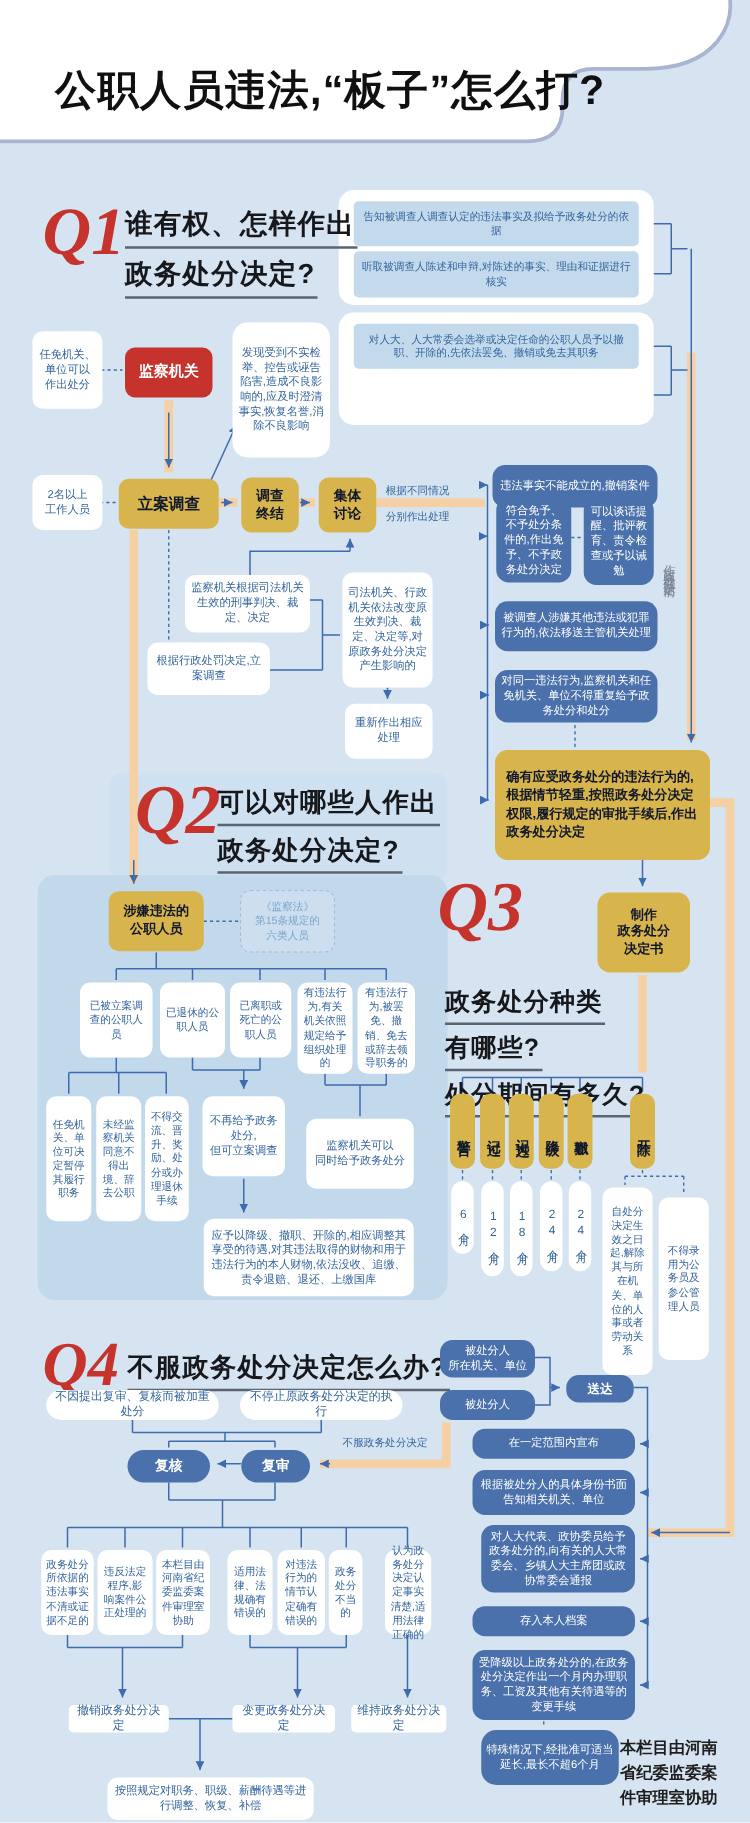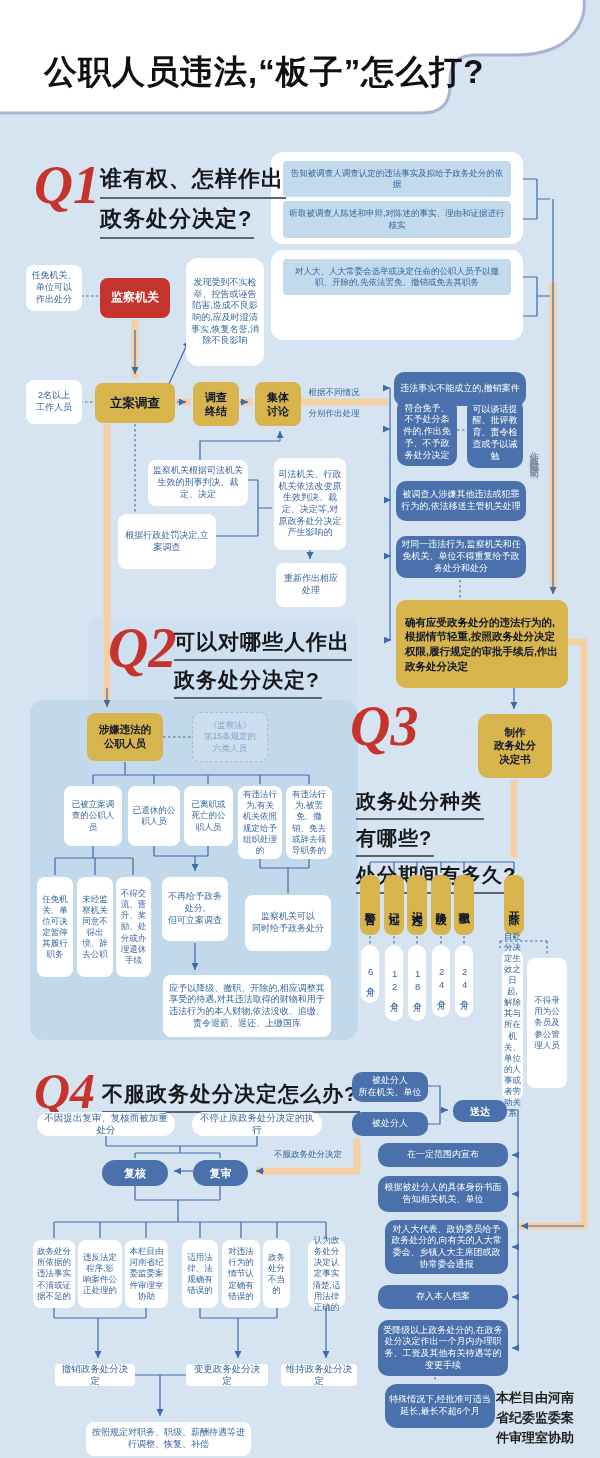--- a/index.html
+++ b/index.html
@@ -130,21 +130,21 @@
     <div>谁有权、怎样作出</div>
     <div>政务处分决定?</div>
   </div>
 
   <div class="cwhite" style="left:271px;top:152px;width:252px;height:92px;"></div>
   <div class="cwhite" style="left:271px;top:250px;width:252px;height:90px;"></div>
   <div class="box lblue f8" style="left:283px;top:161px;width:228px;height:36px;">告知被调查人调查认定的违法事实及拟给予政务处分的依据</div>
   <div class="box lblue f8" style="left:283px;top:201px;width:228px;height:37px;">听取被调查人陈述和申辩,对陈述的事实、理由和证据进行核实</div>
   <div class="box lblue f8" style="left:283px;top:259px;width:228px;height:36px;">对人大、人大常委会选举或决定任命的公职人员予以撤职、开除的,先依法罢免、撤销或免去其职务</div>
 
-  <div class="box white pre f9" style="left:26px;top:265px;width:56px;height:46px;">任免机关、
+  <div class="box white pre f9" style="left:26px;top:265px;width:56px;height:62px;">任免机关、
 单位可以
 作出处分</div>
   <div class="box red f12" style="left:100px;top:278px;width:70px;height:40px;">监察机关</div>
   <div class="box white f9" style="left:186px;top:258px;width:78px;height:108px;border-radius:12px;">发现受到不实检举、控告或诬告陷害,造成不良影响的,应及时澄清事实,恢复名誉,消除不良影响</div>
   <div class="box white pre f9" style="left:26px;top:380px;width:56px;height:44px;">2名以上
 工作人员</div>
   <div class="box yellow f125" style="left:95px;top:383px;width:80px;height:40px;">立案调查</div>
   <div class="box yellow pre f11" style="left:193px;top:382px;width:46px;height:44px;">调查
 终结</div>
   <div class="box yellow pre f11" style="left:255px;top:382px;width:46px;height:44px;">集体
@@ -152,21 +152,21 @@
   <div class="lbl pre f8" style="left:298px;top:382px;width:72px;line-height:2.5;">根据不同情况
 分别作出处理</div>
 
   <div class="box blue f9" style="left:394px;top:372px;width:132px;height:34px;">违法事实不能成立的,撤销案件</div>
   <div class="box blue f9" style="left:467px;top:398px;width:56px;height:70px;">可以谈话提醒、批评教育、责令检查或予以诫勉</div>
   <div class="box blue f9" style="left:397px;top:398px;width:60px;height:68px;">符合免予、不予处分条件的,作出免予、不予政务处分决定</div>
   <div class="box blue f9" style="left:396px;top:481px;width:130px;height:40px;">被调查人涉嫌其他违法或犯罪行为的,依法移送主管机关处理</div>
   <div class="box blue f9" style="left:396px;top:536px;width:130px;height:42px;">对同一违法行为,监察机关和任免机关、单位不得重复给予政务处分和处分</div>
 
   <div class="box white f9" style="left:148px;top:460px;width:100px;height:46px;">监察机关根据司法机关生效的刑事判决、裁定、决定</div>
-  <div class="box white f9" style="left:118px;top:514px;width:98px;height:55px;">根据行政处罚决定,立案调查</div>
+  <div class="box white f9" style="left:118px;top:514px;width:98px;height:42px;">根据行政处罚决定,立案调查</div>
   <div class="box white f9" style="left:274px;top:458px;width:72px;height:92px;">司法机关、行政机关依法改变原生效判决、裁定、决定等,对原政务处分决定产生影响的</div>
   <div class="box white f9" style="left:276px;top:563px;width:70px;height:44px;">重新作出相应处理</div>
   <div class="vnote f10" style="left:527px;top:444px;height:118px;">作出政务处分决定前</div>
   <div class="box yellow f105 ta-left" style="left:396px;top:600px;width:172px;height:88px;border-radius:10px;padding:6px 9px;line-height:1.4;">确有应受政务处分的违法行为的,根据情节轻重,按照政务处分决定权限,履行规定的审批手续后,作出政务处分决定</div>
 
   <div class="qnum" style="left:108px;top:620px;font-size:56px;">Q2</div>
   <div class="head" style="left:174px;top:628px;font-size:21px;">
     <div>可以对哪些人作出</div>
     <div>政务处分决定?</div>
   </div>
@@ -207,21 +207,21 @@
   <div class="box yellow vpill f11" style="left:431px;top:875px;width:20px;height:60px;">降级</div>
   <div class="box yellow vpill f11" style="left:454px;top:875px;width:20px;height:60px;">撤职</div>
   <div class="box yellow vpill f11" style="left:504px;top:875px;width:20px;height:60px;">开除</div>
 
   <div class="box white vpill f95" style="left:361px;top:945px;width:18px;height:58px;border-radius:9px;">6个月</div>
   <div class="box white vpill f95" style="left:385px;top:945px;width:18px;height:76px;border-radius:9px;">12个月</div>
   <div class="box white vpill f95" style="left:408px;top:945px;width:18px;height:76px;border-radius:9px;">18个月</div>
   <div class="box white vpill f95" style="left:432px;top:945px;width:18px;height:72px;border-radius:9px;">24个月</div>
   <div class="box white vpill f95" style="left:455px;top:945px;width:18px;height:72px;border-radius:9px;">24个月</div>
 
-  <div class="box white f8" style="left:482px;top:950px;width:21px;height:150px;margin-left:20px;">自处分决定生效之日起,解除其与所在机关、单位的人事或者劳动关系</div>
+  <div class="box white f8" style="left:482px;top:950px;width:40px;height:150px;">自处分决定生效之日起,解除其与所在机关、单位的人事或者劳动关系</div>
   <div class="box white f8" style="left:527px;top:958px;width:40px;height:130px;">不得录用为公务员及参公管理人员</div>
 
   <div class="qnum" style="left:34px;top:1066px;font-size:50px;">Q4</div>
   <div class="head" style="left:102px;top:1080px;font-size:21px;">
     <div>不服政务处分决定怎么办?</div>
   </div>
   <div class="box white f95" style="left:37px;top:1112px;width:138px;height:24px;border-radius:12px;">不因提出复审、复核而被加重处分</div>
   <div class="box white f95" style="left:192px;top:1112px;width:130px;height:24px;border-radius:12px;">不停止原政务处分决定的执行</div>
   <div class="box blue f11" style="left:102px;top:1160px;width:66px;height:26px;border-radius:13px;font-weight:bold;">复核</div>
   <div class="box blue f11" style="left:193px;top:1160px;width:55px;height:26px;border-radius:13px;font-weight:bold;">复审</div>

